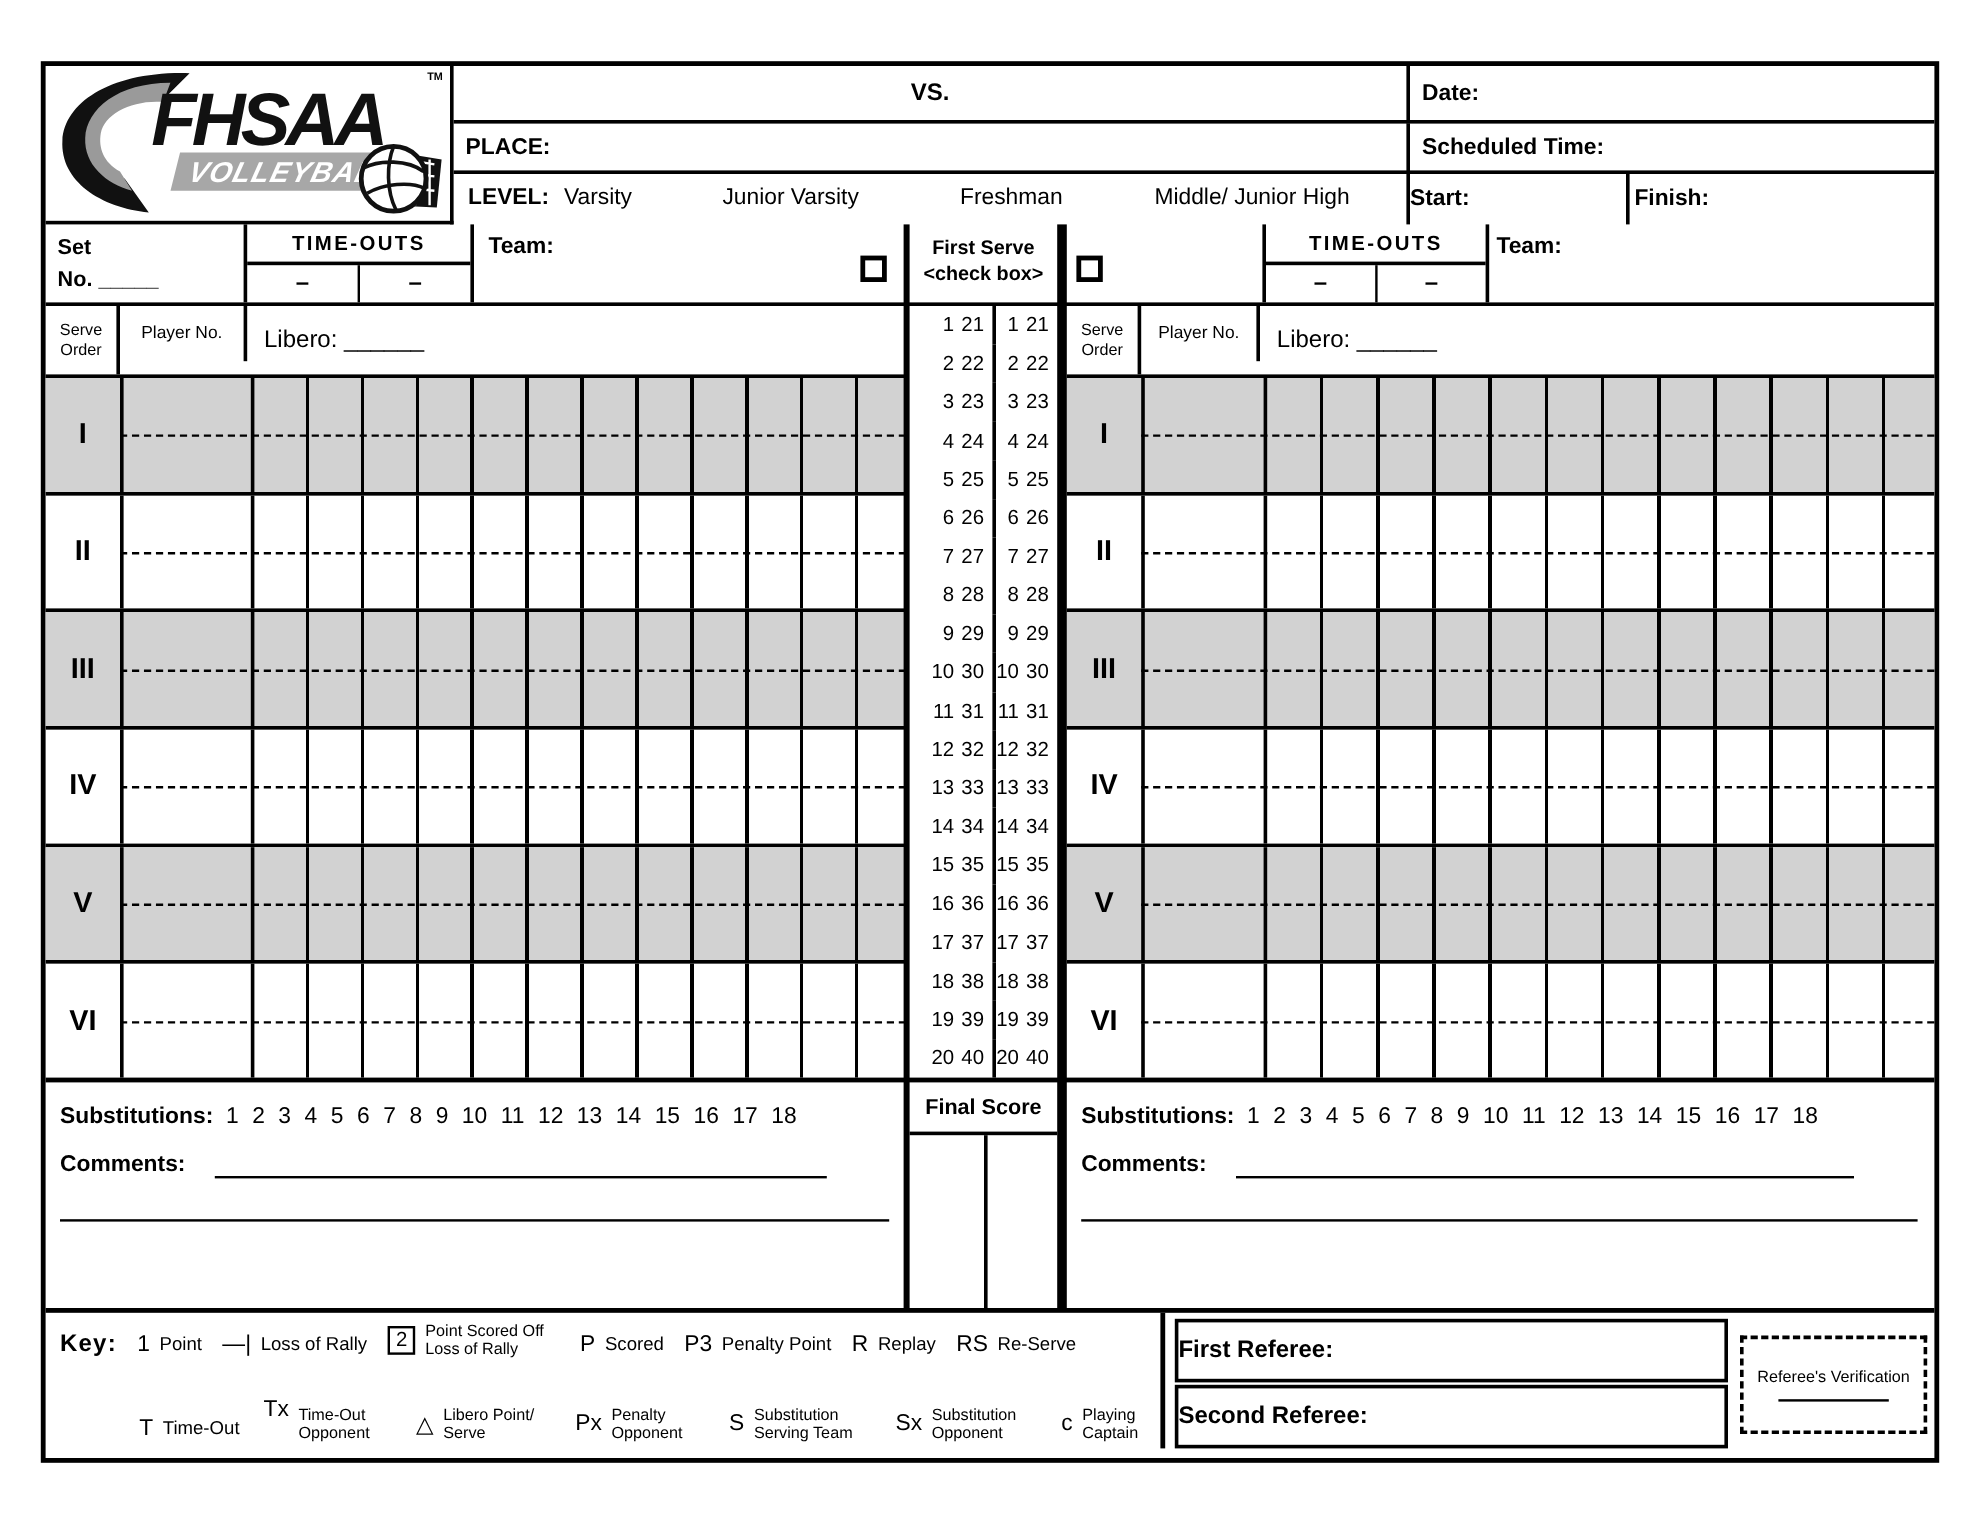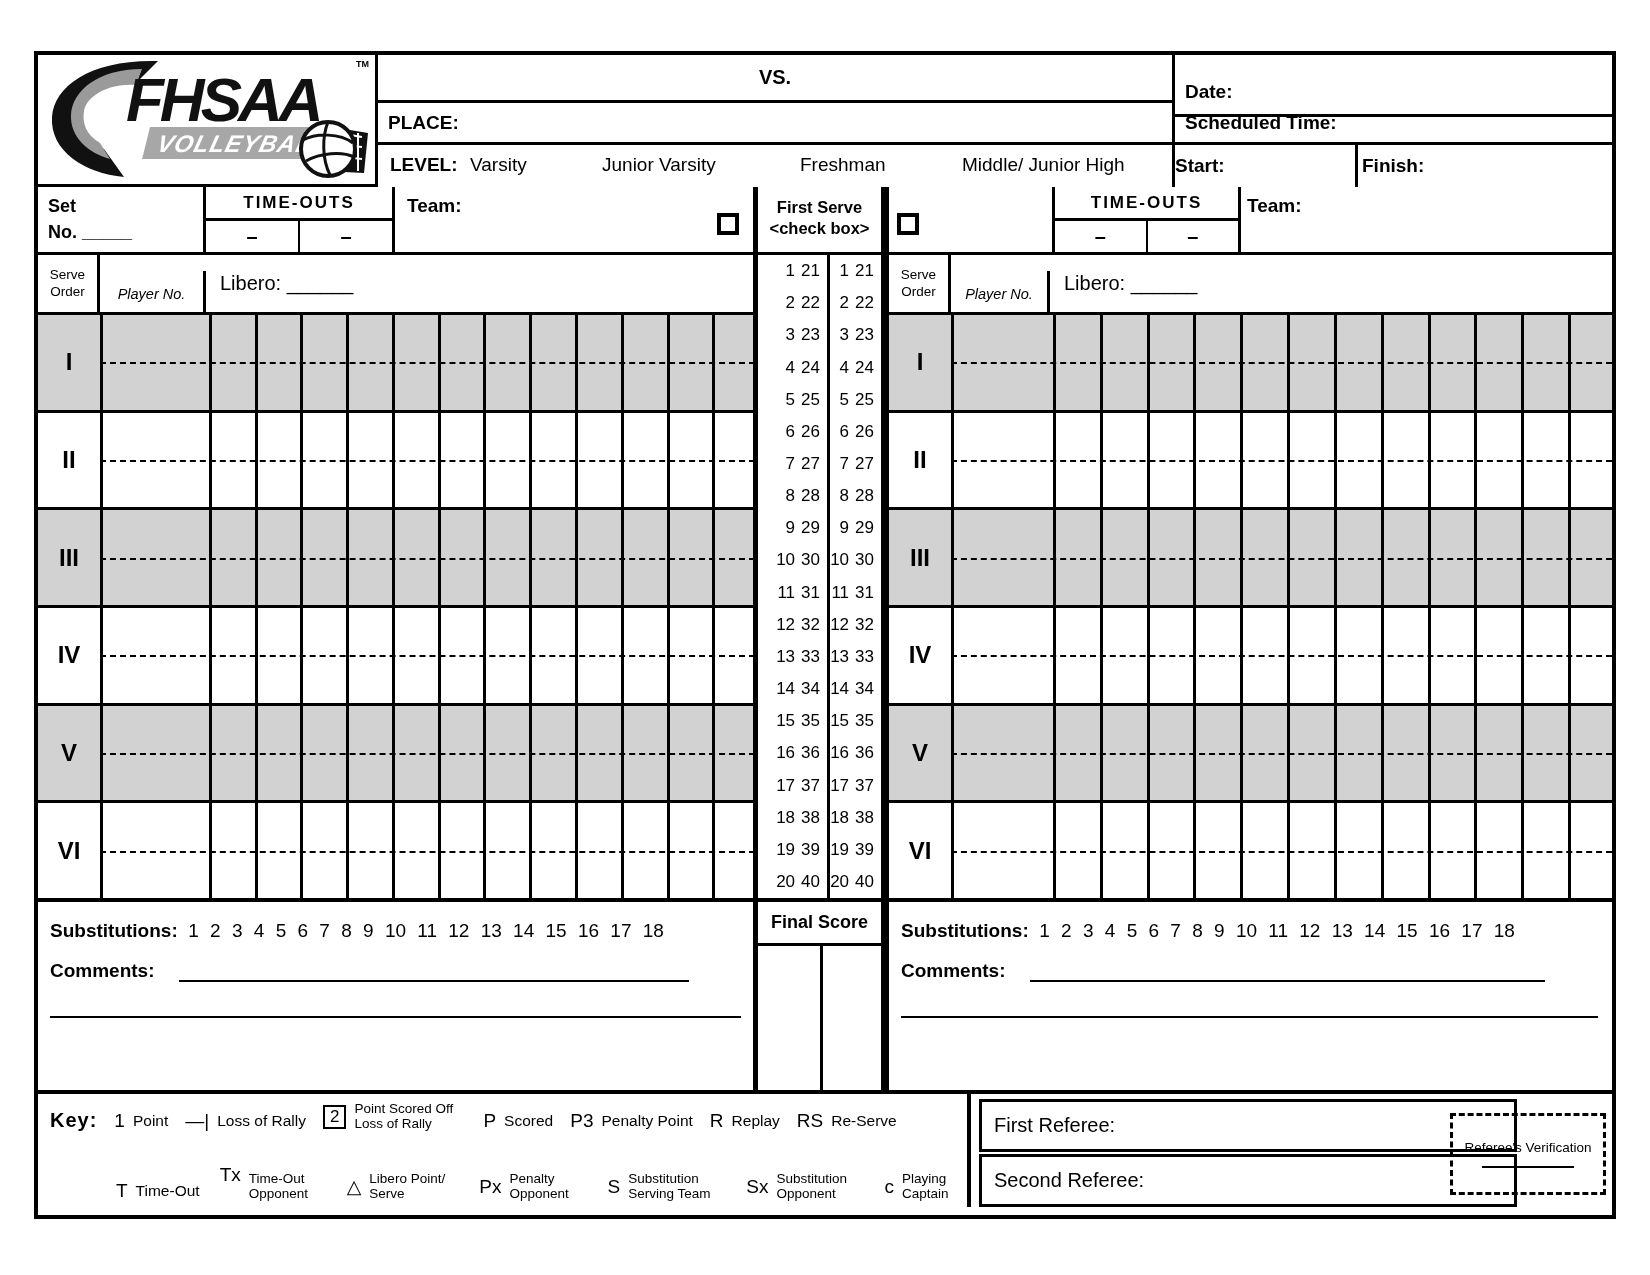--- a/index.html
+++ b/index.html
@@ -5,21 +5,21 @@
   html,body{margin:0;padding:0;background:#fff;}
   body{width:1650px;height:1275px;position:relative;font-family:"Liberation Sans",sans-serif;color:#000;}
   .sheet{position:absolute;left:34px;top:51px;width:1582px;height:1168px;border:4px solid #000;box-sizing:border-box;background:#fff;}
   .abs{position:absolute;box-sizing:border-box;}
   .bold{font-weight:bold;}
   .hline{position:absolute;background:#000;}
   .vline{position:absolute;background:#000;}
   
   .logo-box{left:0;top:0;width:340px;height:132px;border-right:3px solid #000;border-bottom:3px solid #000;}
   .vs-box{left:340px;top:0;width:797px;height:48px;border-right:3px solid #000;border-bottom:3px solid #000;display:flex;align-items:center;justify-content:center;font-weight:bold;font-size:20px;}
-  .date-box{left:1137px;top:14px;width:437px;height:48px;border-bottom:3px solid #000;display:flex;align-items:center;padding-left:10px;font-weight:bold;font-size:19px;}
+  .date-box{left:1137px;top:0;width:437px;height:48px;border-bottom:3px solid #000;display:flex;align-items:center;padding-left:10px;font-weight:bold;font-size:19px;}
   .place-box{left:340px;top:48px;width:797px;height:42px;border-right:3px solid #000;border-bottom:3px solid #000;display:flex;align-items:center;padding-left:10px;font-weight:bold;font-size:19px;}
   .sched-box{left:1137px;top:48px;width:437px;height:42px;border-bottom:3px solid #000;display:flex;align-items:center;padding-left:10px;font-weight:bold;font-size:19px;}
   .level-box{left:340px;top:90px;width:797px;height:42px;border-right:3px solid #000;font-size:19px;}
   .level-box span{position:absolute;top:9px;}
   .start-box{left:1137px;top:90px;width:183px;height:42px;border-right:3px solid #000;display:flex;align-items:center;padding-left:0;font-weight:bold;font-size:19px;}
   .finish-box{left:1314px;top:90px;width:260px;height:42px;display:flex;align-items:center;padding-left:10px;font-weight:bold;font-size:19px;}
   
   .set-box{left:0;top:132px;width:168px;height:65px;border-right:3px solid #000;padding:6px 0 0 10px;font-weight:bold;font-size:18px;line-height:1.45;}
   .to-box{top:132px;width:189px;height:65px;border-right:3px solid #000;}
   .to-box.left{left:168px;}
@@ -28,21 +28,21 @@
   .to-cells{display:flex;height:31px;}
   .to-cell{flex:1;display:flex;align-items:center;justify-content:center;font-weight:bold;font-size:20px;}
   .to-cell:first-child{border-right:2px solid #000;}
   .team-box{top:132px;height:65px;padding:8px 0 0 12px;font-weight:bold;font-size:19px;}
   .team-box.left{left:357px;width:358px;}
   .team-box.right{left:1197px;width:377px;}
   .checkbox{width:22px;height:22px;border:4px solid #000;background:#fff;}
   .fs-box{left:720px;top:132px;width:123px;height:65px;text-align:center;font-weight:bold;padding-top:10px;font-size:16.5px;line-height:1.3;}
   
   .so-cell{top:200px;width:62px;height:57px;border-right:3px solid #000;display:flex;flex-direction:column;align-items:center;justify-content:center;font-size:13.5px;line-height:1.2;}
-  .pl-cell{top:216px;height:46px;border-right:3px solid #000;display:flex;align-items:center;justify-content:center;font-size:14.5px;font-style:italic;}
+  .pl-cell{top:200px;height:46px;border-right:3px solid #000;display:flex;align-items:center;justify-content:center;font-size:14.5px;}
   .lib-cell{top:200px;height:57px;display:flex;align-items:center;padding-left:14px;font-size:20px;}
   
   .grid{top:260px;height:583px;display:flex;flex-direction:column;}
   .grid.left{left:0;width:717px;}
   .grid.right{left:851px;width:723px;}
   .grow{flex:1;display:flex;position:relative;border-bottom:3px solid #000;}
   .grow:last-child{border-bottom:none;}
   .grow.shaded{background:#d2d2d2;}
   .sv{width:62px;border-right:3px solid #000;display:flex;align-items:center;justify-content:center;font-weight:bold;font-size:24px;}
   .pl{border-right:3px solid #000;}
@@ -80,21 +80,21 @@
   .keys{left:0;top:1039px;width:935px;height:113px;}
   .k-row{position:absolute;left:0;display:flex;align-items:flex-end;}
   .k-row.r1{top:8px;padding-left:12px;gap:17px;}
   .k-row.r2{top:54px;padding-left:78px;gap:20px;}
   .k-item{display:flex;align-items:center;gap:8px;}
   .k-sym{font-size:19px;white-space:nowrap;}
   .k-sym.boxed{border:2px solid #000;padding:0 5px;font-size:17px;}
   .key-title{font-weight:bold;font-size:20px;letter-spacing:1px;}
   .k-label{font-size:15.5px;white-space:nowrap;}
   .k-label.wrap{white-space:normal;font-size:13.5px;line-height:1.1;}
-  .ref-box{left:941px;height:53px;width:538px;border:3px solid #000;display:flex;align-items:center;padding-left:12px;font-weight:normal;font-size:20px;background:#fff;}
+  .ref-box{left:941px;height:53px;width:461px;border:3px solid #000;display:flex;align-items:center;font-weight:bold;font-size:20px;background:#fff;}
   .verif-box{left:1412px;top:1058px;width:156px;height:82px;border:3px dashed #000;display:flex;flex-direction:column;align-items:center;justify-content:center;gap:10px;font-size:13.5px;}
   .verif-line{width:92px;border-bottom:2px solid #000;height:1px;}
   .tm{position:absolute;right:6px;top:4px;font-size:9px;font-weight:bold;}
 </style>
 </head>
 <body>
 
 <div class="sheet">
 
   <div class="abs logo-box">

